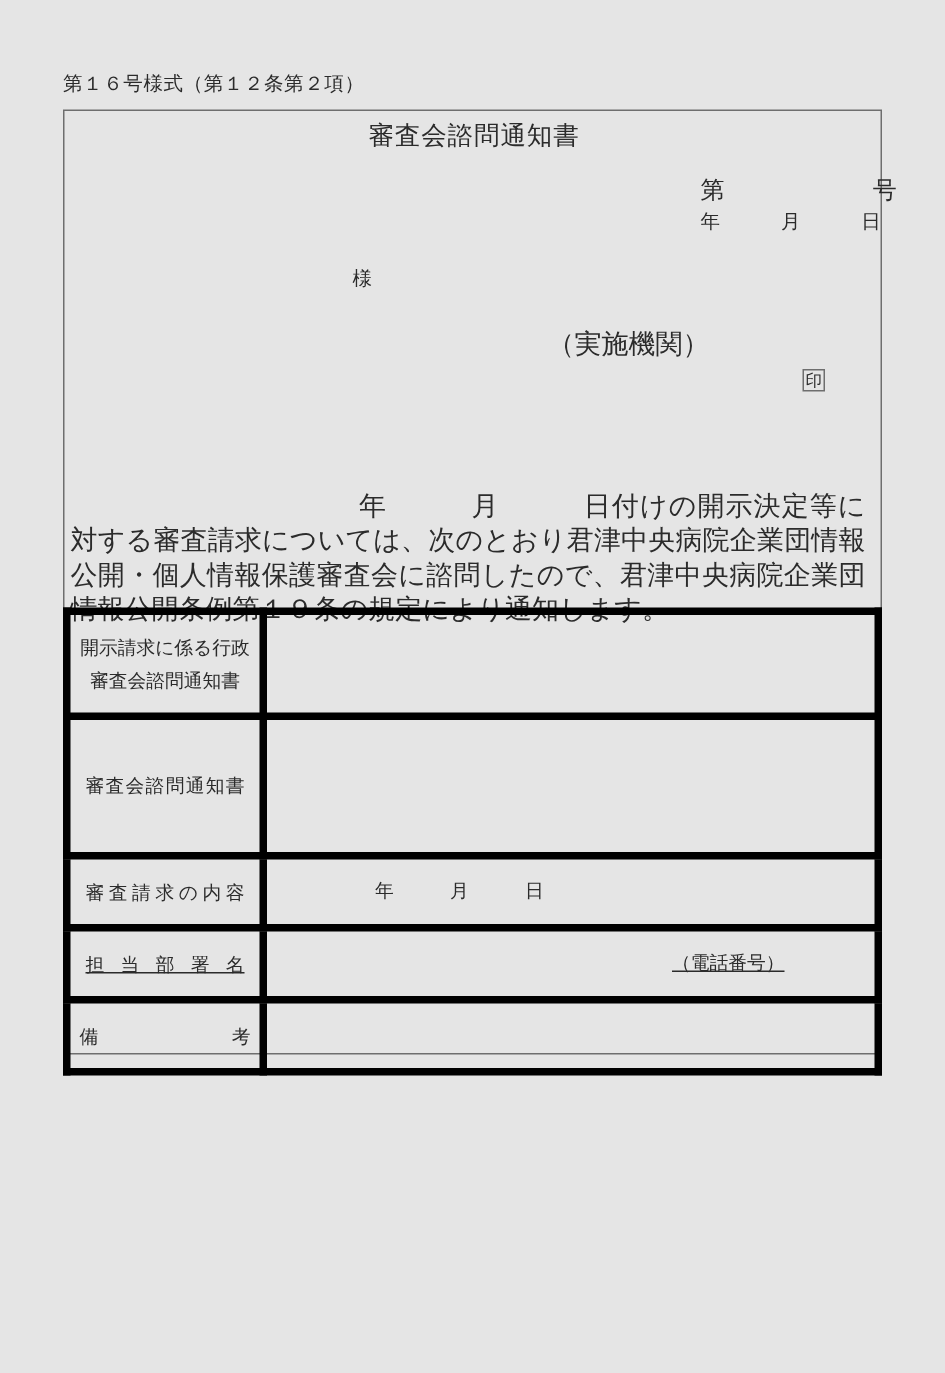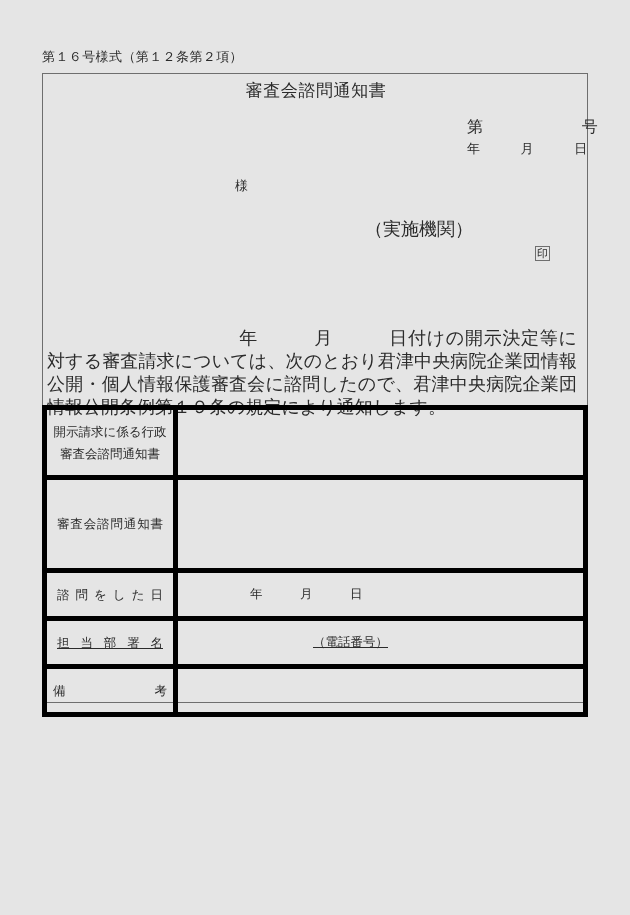--- a/index.html
+++ b/index.html
@@ -159,21 +159,21 @@
     font-size: 12.5px;
   }
   .value-cell .val {
     display: block;
   }
   .val-date {
     padding-left: 72px;
     white-space: pre;
   }
   .val-center {
-    text-align: center;
+    text-align: right;
     padding-right: 60px;
   }
 
   .r-doc    { height: 70px; }
   .r-req    { height: 93px; }
   .r-date   { height: 48px; }
   .r-dept   { height: 48px; text-decoration: underline; }
   .r-note   { height: 48px; }
 </style>
 </head>
@@ -215,21 +215,21 @@
           <td class="label-cell">
             <span class="spread">審査会諮問通知書</span>
           </td>
           <td class="value-cell">
             <span class="val"></span>
           </td>
         </tr>
 
         <tr class="r-date">
           <td class="label-cell">
-            <span class="spread">諮問をした日</span>
+            <span class="spread">審査請求の内容</span>
           </td>
           <td class="value-cell">
             <span class="val val-date">年　　　月　　　日</span>
           </td>
         </tr>
 
         <tr class="r-dept">
           <td class="label-cell">
             <span class="spread">担当部署名</span>
           </td>

